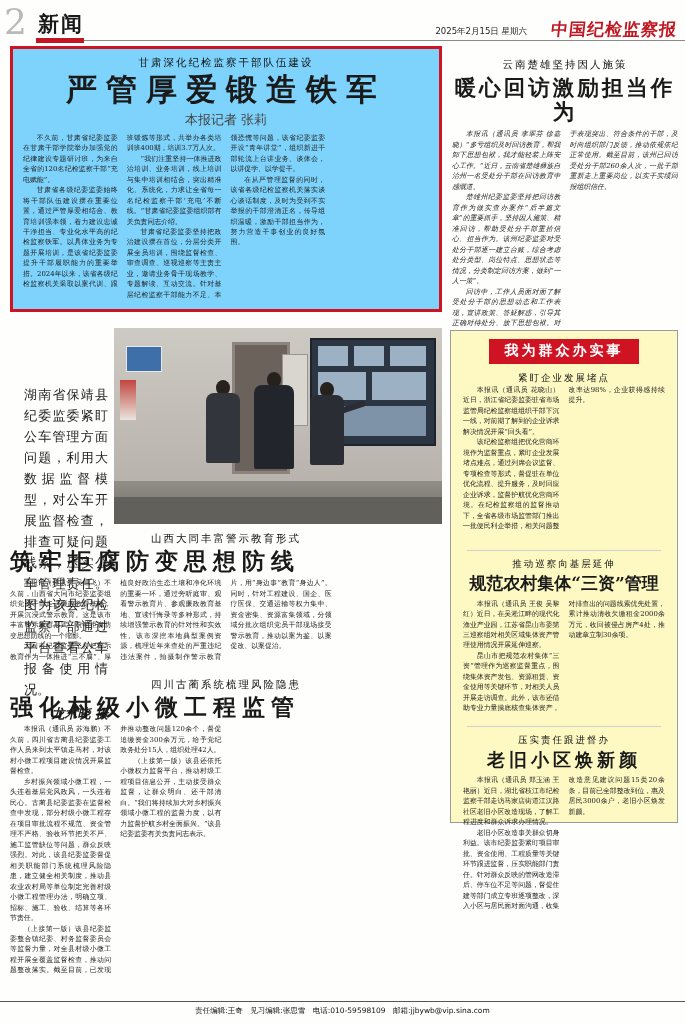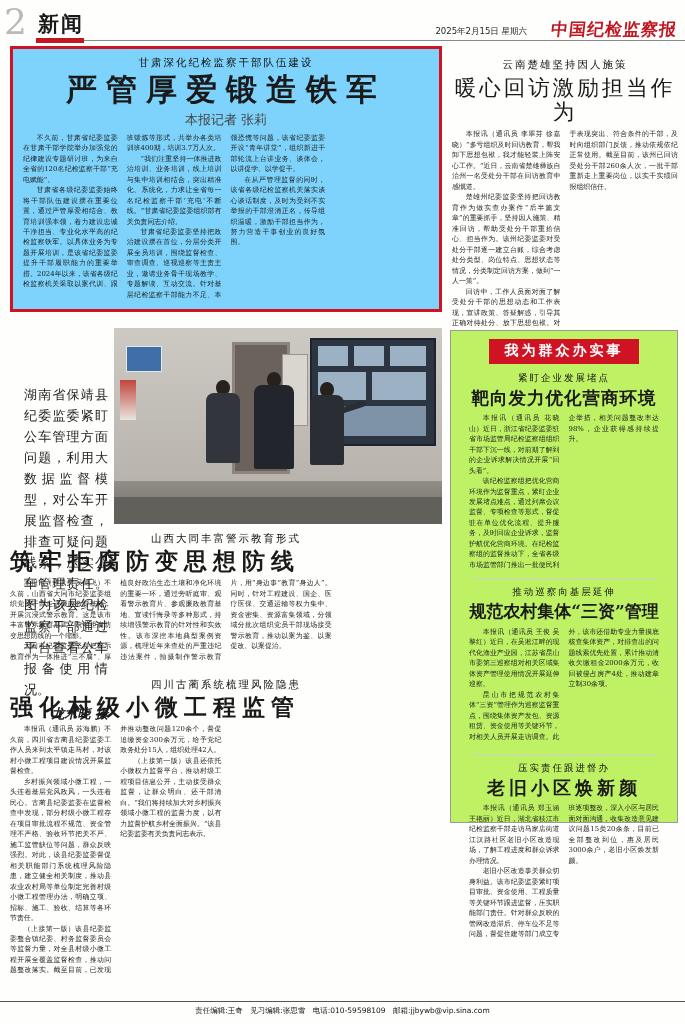--- a/index.html
+++ b/index.html
@@ -21,22 +21,22 @@
   .body-cols{font-size:6.9px;line-height:1.52;text-align:justify;color:#222;overflow:hidden;
              column-gap:9px;column-fill:auto;}
   .body-cols p{margin:0;text-indent:2em;}
   
   .lead-box{position:absolute;left:10px;top:46px;width:432px;height:266px;border:3.5px solid #cf1322;
             box-sizing:border-box;padding:7px 10px 6px;background:#7dd3fc;}
   .lead-box .headline{text-align:center;font-size:31px;font-weight:bold;letter-spacing:9px;margin:2px 0 0;line-height:1.15;}
   .lead-box .body-cols{column-count:4;height:168px;margin-top:4px;}
   
   .rt-art{position:absolute;left:452px;top:58px;width:226px;height:266px;}
-  .rt-art .headline{text-align:center;font-size:21.5px;font-weight:normal;letter-spacing:3px;margin:4px 0 6px;line-height:1.1;}
-  .rt-art .body-cols{column-count:2;height:208px;}
+  .rt-art .headline{text-align:center;font-size:21.5px;font-weight:bold;letter-spacing:3px;margin:4px 0 6px;line-height:1.1;}
+  .rt-art .body-cols{column-count:2;height:208px;font-style:italic;}
   
   .photo-row{position:absolute;left:10px;top:328px;width:432px;height:196px;}
   .caption-col{position:absolute;left:14px;top:56px;width:84px;font-size:13px;line-height:1.62;text-align:justify;color:#222;}
   .caption-credit{text-align:right;margin-top:3px;font-weight:bold;font-style:italic;}
   .photo{position:absolute;left:104px;top:0;width:328px;height:196px;overflow:hidden;
          background:linear-gradient(#c7c4bd 0%,#b3afa8 55%,#8e8a84 80%,#6f6c66 100%);}
   .ph-wall{position:absolute;left:0;top:0;width:100%;height:78%;background:linear-gradient(#cdcac3,#b8b4ad);}
   .ph-plaque-blue{position:absolute;left:12px;top:18px;width:34px;height:24px;background:#3f6fa8;border:1px solid #e8e8e8;}
   .ph-poster-red{position:absolute;left:6px;top:52px;width:16px;height:40px;background:linear-gradient(#c2453f,#e9e5de);}
   .ph-door{position:absolute;left:118px;top:14px;width:58px;height:132px;background:#6b625b;border:3px solid #8d857d;box-sizing:border-box;}
@@ -50,21 +50,21 @@
   .ph-floor{position:absolute;left:0;bottom:0;width:100%;height:14%;background:#62605b;}
   
   .mid-art{position:absolute;left:10px;width:432px;}
   .mid-art .headline{text-align:left;font-size:23px;font-weight:bold;letter-spacing:6px;margin:2px 0 5px;line-height:1.1;}
   .art-shanxi{top:532px;height:140px;}
   .art-shanxi .body-cols{column-count:4;height:84px;}
   .art-sichuan{top:678px;height:314px;}
   .art-sichuan .body-cols{column-count:4;height:256px;}
   
   .sidebar{position:absolute;left:450px;top:330px;width:228px;height:493px;border:1px solid #9a9a9a;
-           box-sizing:border-box;padding:8px 18px 4px;background:#bef264;}
+           box-sizing:border-box;padding:8px 12px 4px;background:#fef9c3;}
   .sb-banner{width:150px;margin:0 auto 8px;background:#cf1322;color:#fff;text-align:center;
              font-size:14px;font-weight:bold;letter-spacing:3px;padding:3px 0 4px;}
   .sb-art .headline{text-align:center;font-weight:bold;line-height:1.15;margin:3px 0 5px;}
   .sb-art .body-cols{column-count:2;}
   .sb-art1 .headline{font-size:17.5px;letter-spacing:1px;}
   .sb-art1 .body-cols{height:158px;}
   .sb-art2 .headline{font-size:17px;letter-spacing:0px;}
   .sb-art2 .body-cols{height:120px;}
   .sb-art3 .headline{font-size:18px;letter-spacing:4px;}
   .sb-art3 .body-cols{height:142px;}
@@ -167,21 +167,20 @@
       <p>（上接第一版）该县纪委监委整合镇纪委、村务监督委员会等监督力量，对全县村级小微工程开展全覆盖监督检查，推动问题整改落实。截至目前，已发现并推动整改问题120余个，督促追缴资金300余万元，给予党纪政务处分15人，组织处理42人。</p>
       <p>（上接第一版）该县还依托小微权力监督平台，推动村级工程项目信息公开，主动接受群众监督，让群众明白、还干部清白。“我们将持续加大对乡村振兴领域小微工程的监督力度，以有力监督护航乡村全面振兴。”该县纪委监委有关负责同志表示。</p>
     </div>
   </div>
 
   <div class="sidebar">
     <div class="sb-banner">我为群众办实事</div>
 
     <div class="sb-art sb-art1">
       <div class="kicker sb-kicker">紧盯企业发展堵点</div>
-      <div class="headline">靶向发力优化营商环境</div>
       <div class="body-cols">
         <p>本报讯（通讯员 花晓山）近日，浙江省纪委监委驻省市场监管局纪检监察组组织干部下沉一线，对前期了解到的企业诉求解决情况开展“回头看”。</p>
         <p>该纪检监察组把优化营商环境作为监督重点，紧盯企业发展堵点难点，通过列席会议监督、专项检查等形式，督促驻在单位优化流程、提升服务，及时回应企业诉求，监督护航优化营商环境。在纪检监察组的监督推动下，全省各级市场监管部门推出一批便民利企举措，相关问题整改率达98%，企业获得感持续提升。</p>
       </div>
     </div>
 
     <div class="sb-div"></div>
 
     <div class="sb-art sb-art2">
       <div class="kicker sb-kicker">推动巡察向基层延伸</div>

